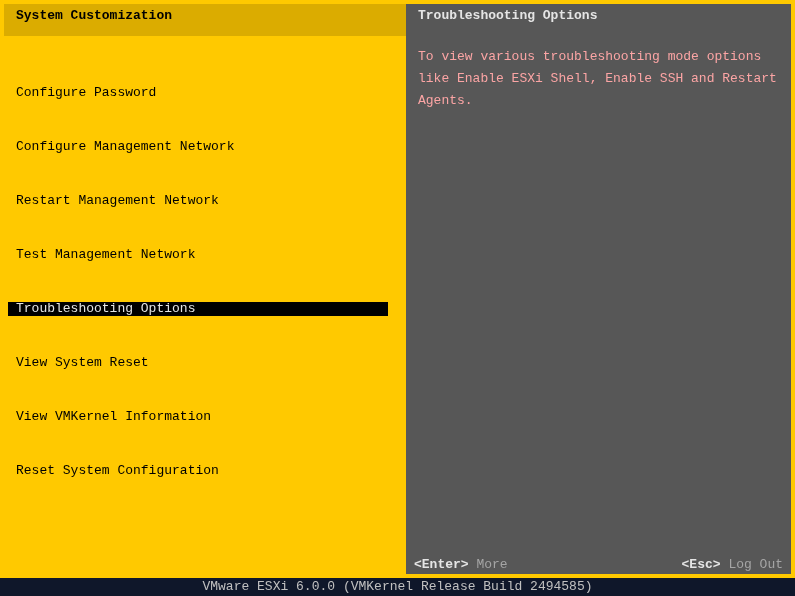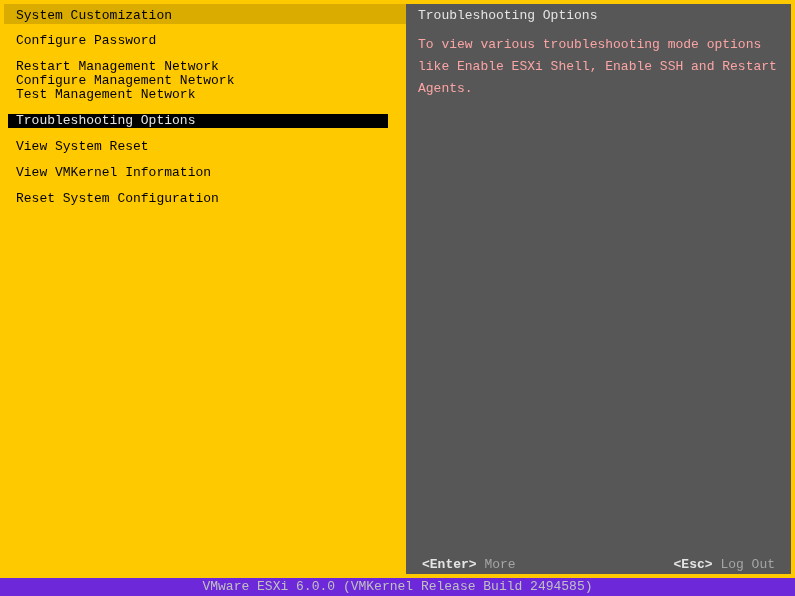--- a/index.html
+++ b/index.html
@@ -30,23 +30,23 @@
     }
     .right-panel {
       flex: 1;
       background: #575757;
       display: flex;
       flex-direction: column;
       position: relative;
     }
     .panel-header {
       padding: 4px 12px;
-      font-weight: normal;
+      font-weight: bold;
       color: #000;
-      height: 20px;
+      height: 32px;
       line-height: 16px;
     }
     .left-header {
       background: #dbac00;
       color: #000;
     }
     .right-header {
       background: #575757;
       color: #e5e5e5;
     }
@@ -54,20 +54,21 @@
       padding: 10px 0;
     }
     .menu-group {
       margin-bottom: 12px;
     }
     .menu-item {
       padding: 0 12px;
       color: #000;
       line-height: 14px;
       cursor: pointer;
+      margin-top: 40px;
     }
     .menu-item.dimmed {
       color: #8a7400;
     }
     .menu-item.selected {
       background: #000;
       color: #e5e5e5;
       width: 380px;
       margin-left: 4px;
       padding-left: 8px;
@@ -75,54 +76,54 @@
     .right-content {
       padding: 10px 12px;
       color: #fca5a5;
       line-height: 22px;
     }
     .bottom-bar {
       position: absolute;
       bottom: 0;
       left: 0;
       right: 0;
-      padding: 2px 16px;
+      padding: 2px 8px;
       color: #a5a5a5;
       display: flex;
       justify-content: space-between;
       height: 18px;
       line-height: 14px;
     }
     .bottom-bar .key {
       color: #e5e5e5;
       font-weight: bold;
     }
     .status-bar {
       width: 100%;
       height: 18px;
-      background: #6d28d9;
+      background: #0f172a;
       color: #c0c0c0;
       text-align: center;
       line-height: 18px;
       font-size: 13px;
     }
   </style>
 </head>
 <body>
 
 <div class="container">
   <div class="left-panel">
     <div class="panel-header left-header">System Customization</div>
     <div class="left-content">
         <div class="menu-group">
           <div class="menu-item">Configure Password</div>
         </div>
         <div class="menu-group">
+          <div class="menu-item">Configure Management Network</div>
           <div class="menu-item">Restart Management Network</div>
-          <div class="menu-item">Configure Management Network</div>
           <div class="menu-item">Test Management Network</div>
         </div>
         <div class="menu-group">
           <div class="menu-item selected">Troubleshooting Options</div>
         </div>
         <div class="menu-group">
           <div class="menu-item">View System Reset</div>
         </div>
         <div class="menu-group">
           <div class="menu-item">View VMKernel Information</div>

